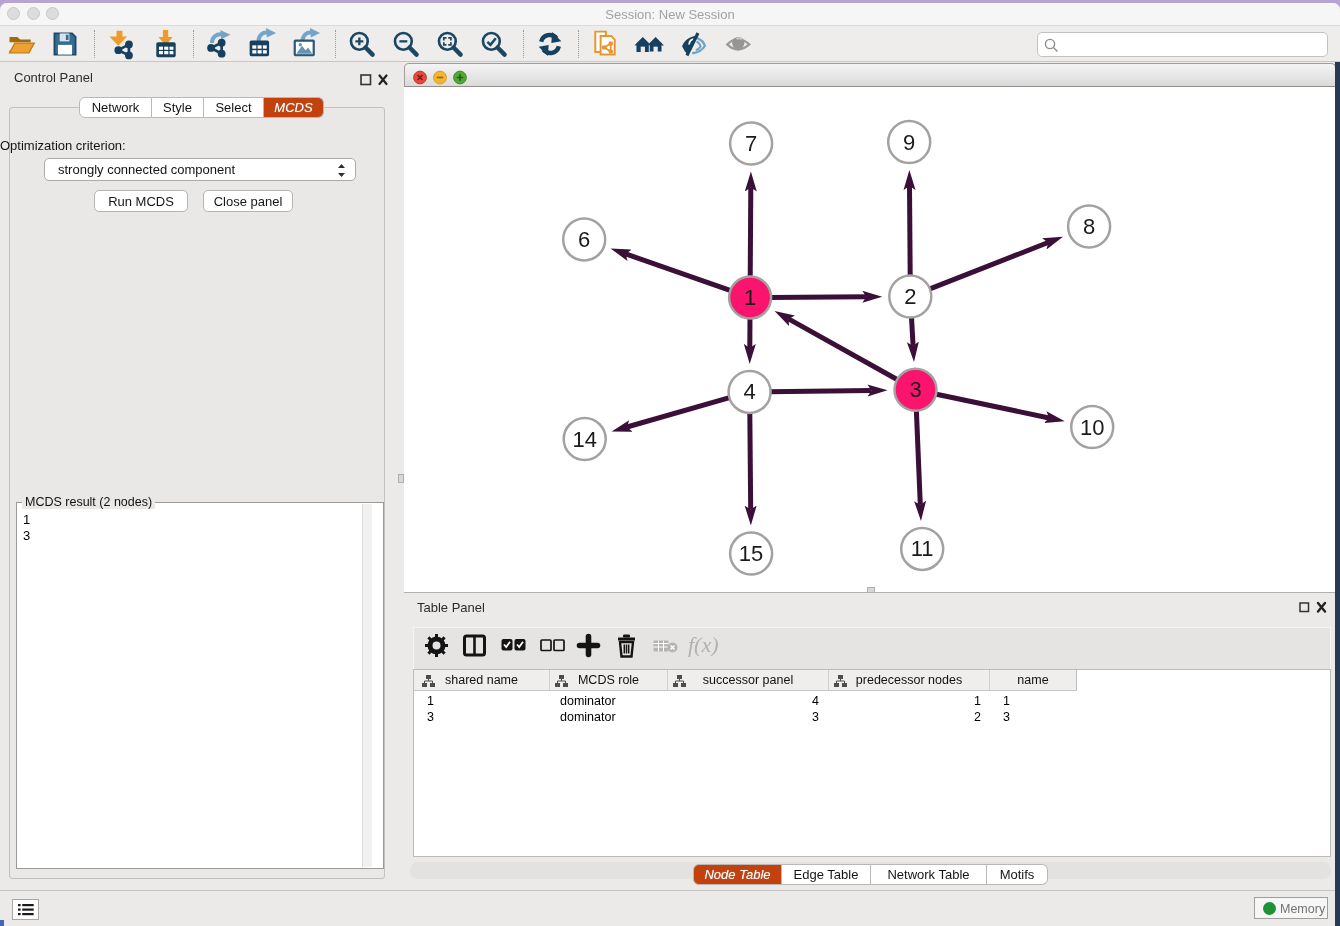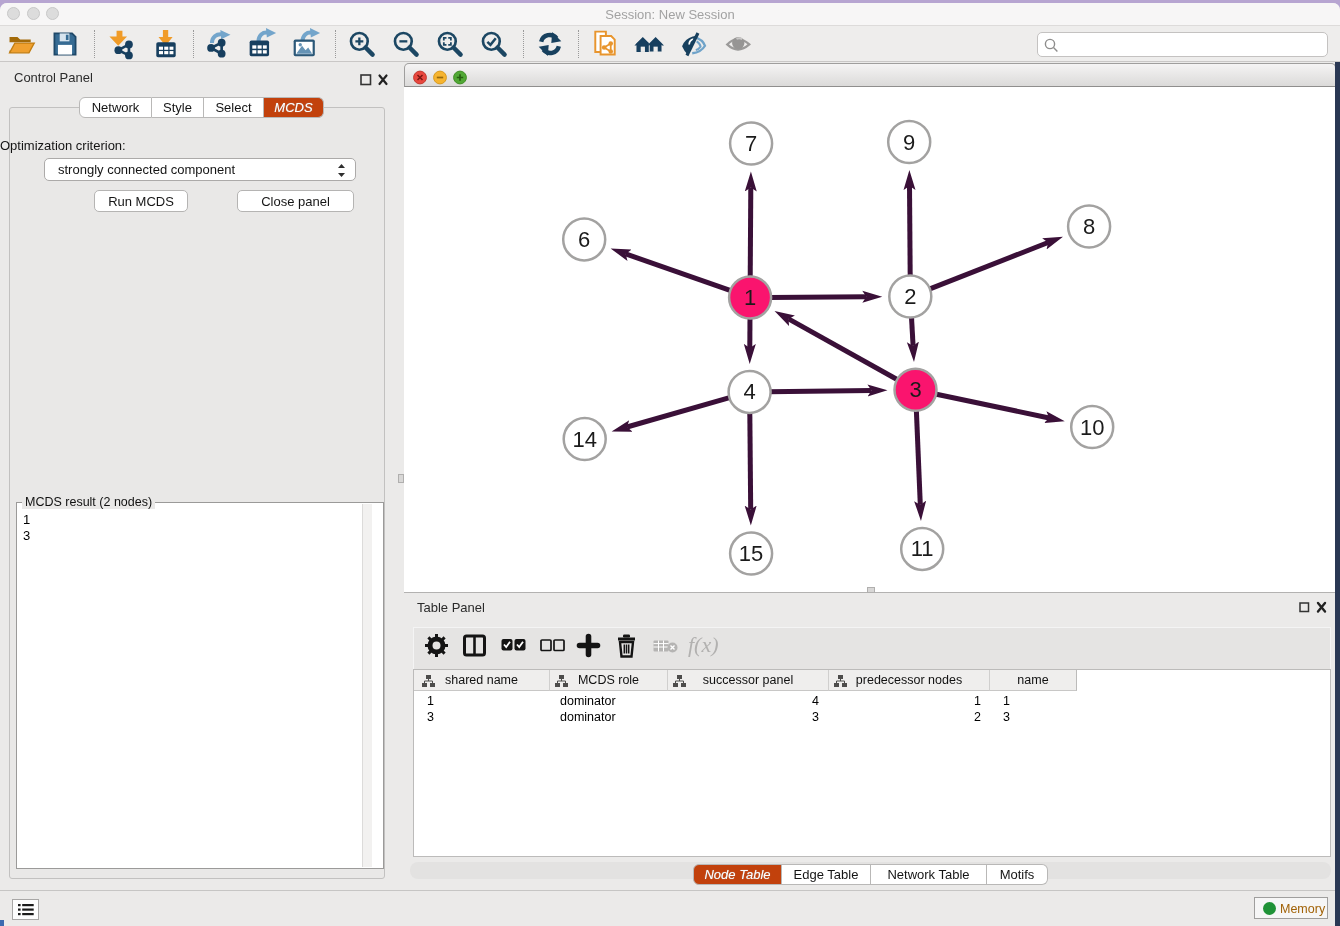--- a/index.html
+++ b/index.html
@@ -27,21 +27,21 @@
   .ntitle { position:absolute; left:0; top:0; width:100%; height:24px; border-radius:5px 5px 0 0; background:linear-gradient(#f5f4f4,#dbdad9); border:1px solid #9f9e9d; border-bottom:1px solid #8f8e8d; }
   .ncanvas { position:absolute; left:0; top:24px; width:932px; height:505px; background:#ffffff; }
   
   .tp-title { position:absolute; left:417px; top:600px; font-size:13px; color:#2b2b2b; }
   .tp-toolbar { position:absolute; left:413px; top:627px; width:918px; height:42px; background:#e5e4e3; border:1px solid #f4f4f4; border-bottom:none; }
   .tp-table { position:absolute; left:413px; top:669px; width:918px; height:188px; background:#fff; border:1px solid #bcbbba; }
   .th { position:absolute; top:0; height:21px; background:#efeeed; border-right:1px solid #d0cfce; border-bottom:1px solid #c8c7c6; font-size:12.5px; color:#111; text-align:center; padding-top:3px; }
   .td { position:absolute; font-size:12.5px; color:#000; height:16px; }
   .tabstrip { position:absolute; left:410px; top:862px; width:921px; height:17px; background:#e3e2e1; border-radius:8px; }
   .statusbar { position:absolute; left:0; top:890px; width:1340px; height:36px; background:#ebeae9; border-top:1px solid #c6c5c4; }
-  .memorybtn { position:absolute; left:1254px; top:897px; width:74px; height:22px; background:#f6f6f6; border:1px solid #9f9e9d; font-size:12.5px; color:#a16207; }
+  .memorybtn { position:absolute; left:1254px; top:897px; width:74px; height:22px; background:#f6f6f6; border:1px solid #9f9e9d; font-size:12.5px; color:#737373; }
   .navstrip { position:absolute; left:1335px; top:62px; width:5px; height:864px; background:#2a3854; }
   svg { position:absolute; overflow:visible; }
 </style>
 </head>
 <body>
 <div class="win"></div>
 <div class="titlebar">
   <div class="tl" style="left:7px;"></div>
   <div class="tl" style="left:27px;"></div>
   <div class="tl" style="left:46px;"></div>
@@ -203,21 +203,21 @@
   <div class="tab last sel" style="width:60px;">MCDS</div>
 </div>
 <div class="cp-panel"></div>
 <div class="abs" style="left:0px; top:138px; width:394px; font-size:13px; color:#141414;">Optimization criterion:</div>
 <div class="abs" style="left:44px; top:158px; width:312px; height:23px; background:#fff; border:1px solid #acaaa9; border-radius:5px; font-size:13px; color:#141414; padding:3px 0 0 13px;">strongly connected component
   <svg style="right:8px; top:4px;" width="11" height="15" viewBox="0 0 11 15">
       <path d="M2 5 L5.5 1 L9 5 Z M2 10 L5.5 14 L9 10 Z" fill="#2e2e2e"></path>
     </svg>
 </div>
 <div class="btn" style="left:94px; top:190px; width:94px; height:22px; padding-top:3px;">Run MCDS</div>
-<div class="btn" style="left:203px; top:190px; width:117px; height:22px; padding-top:3px;margin-left:34px;">Close panel</div>
+<div class="btn" style="left:203px; top:190px; width:90px; height:22px; padding-top:3px;">Close panel</div>
 
 <div class="abs" style="left:16px; top:502px; width:368px; height:367px; border:1px solid #9b9a99; background:#fff;"></div>
 <div class="abs" style="left:22px; top:495px; background:#e9e8e7; padding:0 3px; font-size:12.5px; color:#111;">MCDS result (2 nodes)</div>
 <div class="abs" style="left:362px; top:504px; width:10px; height:363px; background:#f2f1f0; border-left:1px solid #dcdbda;"></div>
 <div class="abs" style="left:23px; top:512px; font-size:13px; color:#000; line-height:16px;">1<br>3</div>
 
 <div class="abs" style="left:398px; top:474px; width:6px; height:9px; background:#d8d7d6; border:1px solid #b0afae;"></div>
 <div class="abs" style="left:867px; top:587px; width:8px; height:6px; background:#d8d7d6; border:1px solid #b0afae; z-index:5;"></div>
 <div class="abs" style="left:404px; top:87px; width:1px; height:506px; background:#b3b2b1;"></div>
 <div class="abs" style="left:404px; top:592px; width:932px; height:1px; background:#b3b2b1;"></div>

